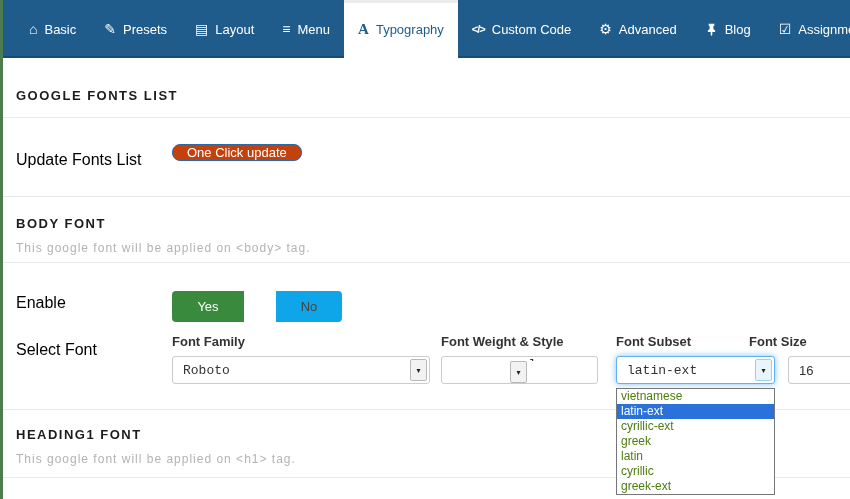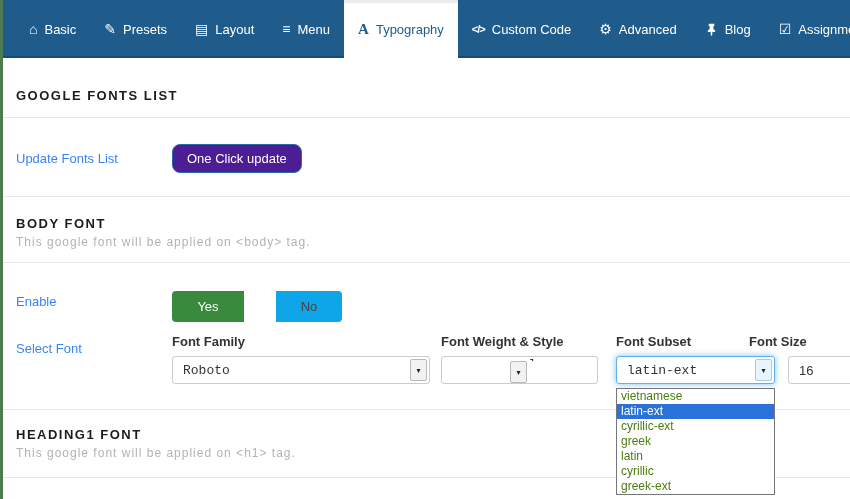--- a/index.html
+++ b/index.html
@@ -32,29 +32,29 @@
   
   .hr { position:absolute; left:3px; right:0; height:1px; background:#e9e9e9; }
   .hr1{top:117px} .hr2{top:196px} .hr3{top:262px} .hr4{top:409px} .hr5{top:477px}
 
   
   .sec-title {
     position:absolute; left:16px; font-size:13px; font-weight:bold;
     letter-spacing:1.5px; color:#1c1c1c;
   }
   .sec-desc {
-    position:absolute; left:16px; font-size:12px; color:#b3b3b3; letter-spacing:1px;
-  }
-  .row-label { position:absolute; left:16px; font-size:13px; color:#3b82f6; }
+    position:absolute; left:16px; font-size:12px; color:#b3b3b3; letter-spacing:1px;margin-top:6px;
+  }
+  .row-label { position:absolute; left:16px; font-size:16px; color:#000000; }
   .col-header { position:absolute; font-size:13px; font-weight:bold; color:#333; }
 
   
   .btn-primary {
-    position:absolute; left:172px; top:144px; height:29px; padding:0 14px;
-    background:#4c1d95; color:#fff; font-size:13px; border:1px solid #2a6aa6;
+    position:absolute; left:172px; top:144px; height:17px; padding:0 14px;
+    background:#c2410c; color:#fff; font-size:13px; border:1px solid #2a6aa6;
     border-radius:8px; display:flex; align-items:center; cursor:pointer;
   }
   .toggle { position:absolute; left:172px; top:291px; height:31px; display:flex; border-radius:4px; overflow:hidden;gap:32px; }
   .toggle .opt-yes {
     width:72px; background:#3a8a3d; color:#fff; font-size:13px;
     display:flex; align-items:center; justify-content:center; cursor:pointer;
   }
   .toggle .opt-no  {
     width:66px; background:#0ea5e9; color:#444; font-size:13px;
     display:flex; align-items:center; justify-content:center; cursor:pointer;

